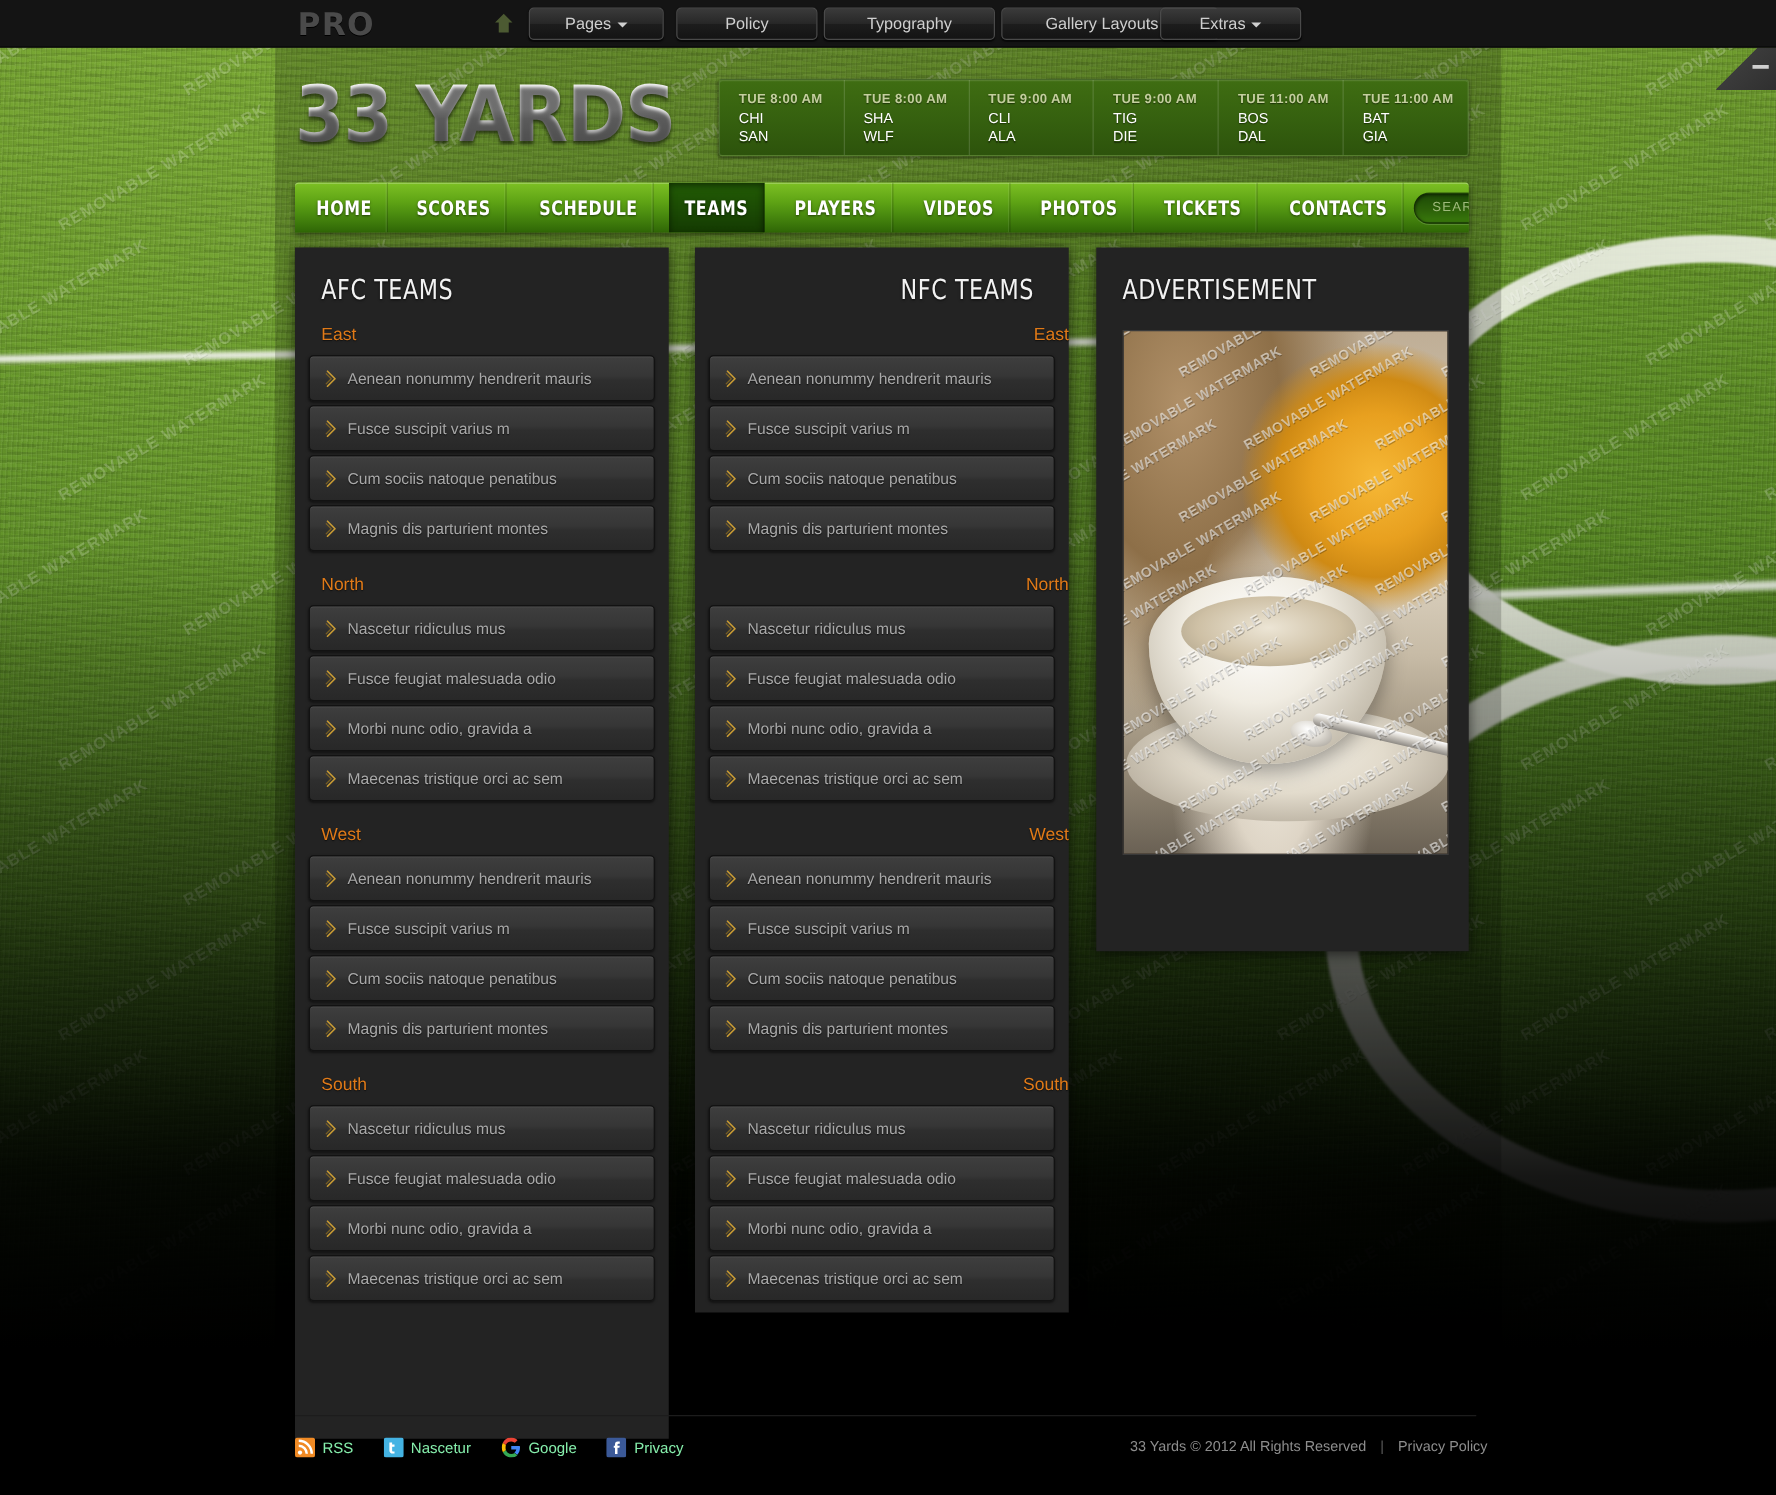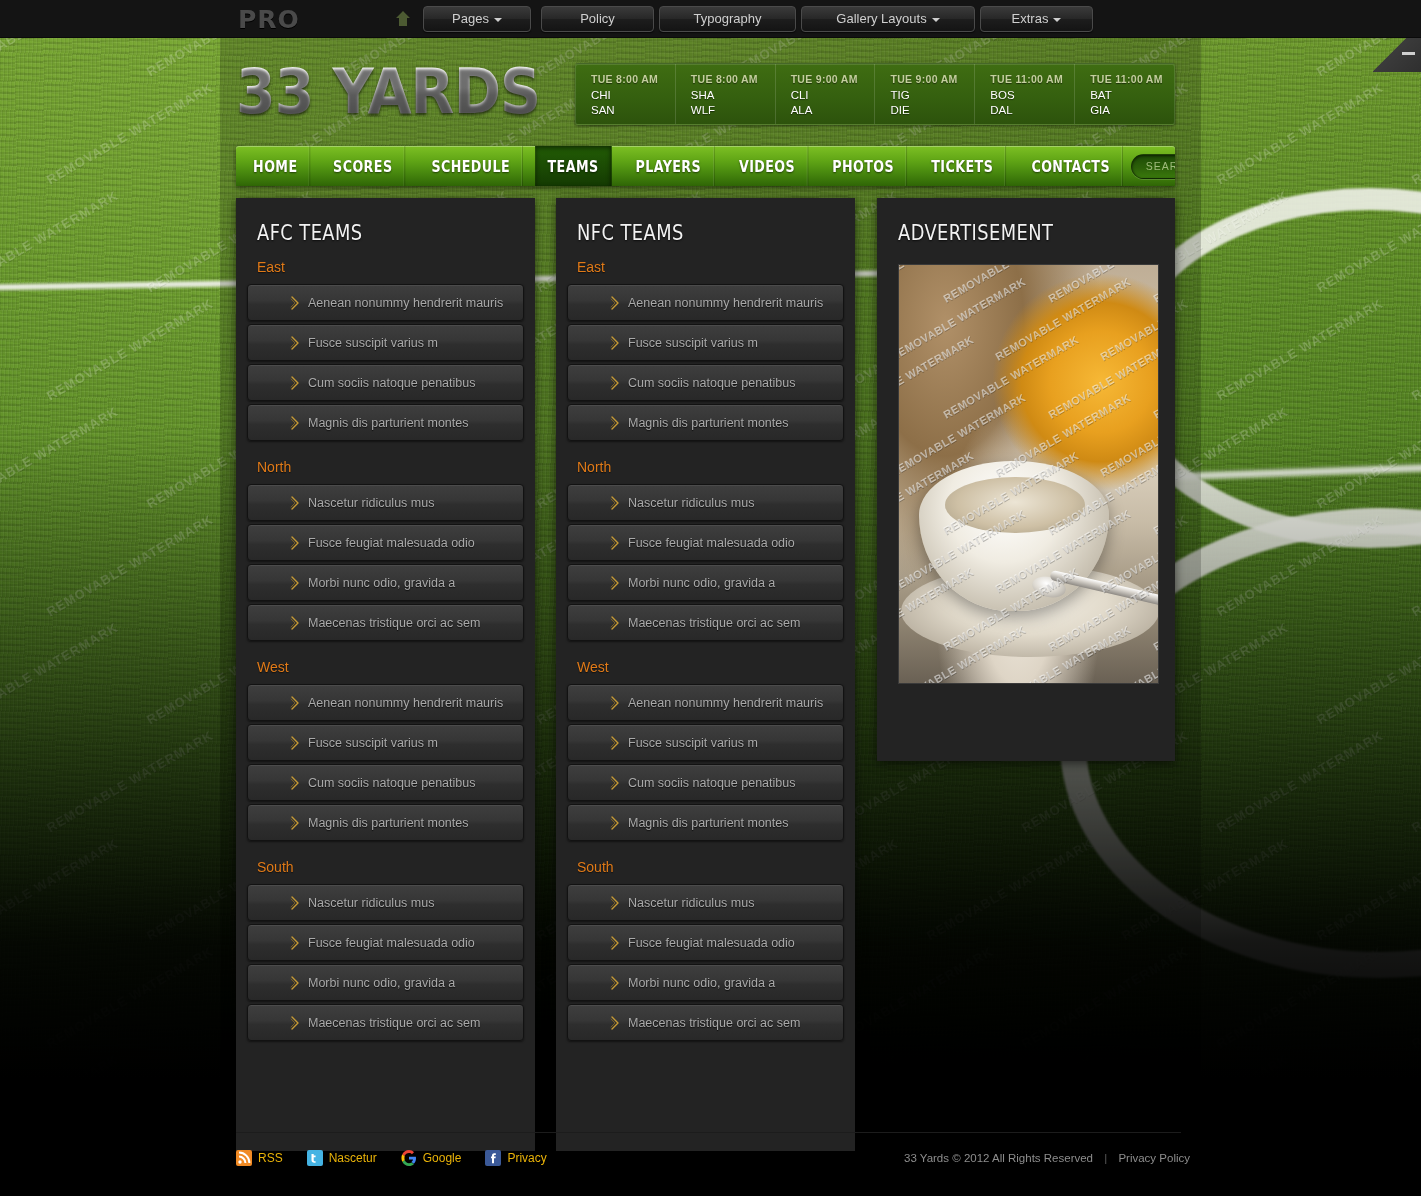--- a/index.html
+++ b/index.html
@@ -53,21 +53,21 @@
     margin-left: 5px;
     border-left: 4px solid transparent;
     border-right: 4px solid transparent;
     border-top: 4px solid #cfcfcf;
     vertical-align: middle;
   }
   #btn-pages   { left: 423px; width: 108px; }
   #btn-layouts { left: 541px; width: 113px; }
   #btn-typo    { left: 659px; width: 137px; }
   #btn-gallery { left: 801px; width: 174px; }
-  #btn-extras  { left: 980px; width: 113px; }
+  #btn-extras  { left: 928px; width: 113px; }
 
   
   #field {
     position: absolute; top: 38px; left: 0;
     width: 1421px; height: 1158px;
     overflow: hidden;
     background:
       radial-gradient(ellipse at 20% 10%, rgba(150,200,70,.35), transparent 55%),
       linear-gradient(to bottom, #6f9c2e 0%, #5f8f27 22%, #4e7d20 48%, #3b651a 72%, #23400f 88%, #132509 100%);
   }
@@ -262,21 +262,21 @@
   #content {
     position: absolute; left: 16px; top: 160px;
     width: 939px;
   }
   .panel {
     position: absolute;
     background: #232323;
     box-shadow: 0 2px 10px rgba(0,0,0,.6);
   }
   #panel-afc { left: 0px;   top: 0; width: 299px; height: 953px; }
-  #panel-nfc { left: 320px; top: 0; width: 299px; height: 953px; }
+  #panel-nfc { left: 320px; top: 0; width: 299px; height: 852px; text-align: right; }
   #panel-ad  { left: 641px; top: 0; width: 298px; height: 563px; }
 
   .panel-title {
     margin: 22px 0 0 21px;
     font-size: 22px;
     font-weight: normal;
     letter-spacing: .5px;
     color: #f2f2f2;
     font-family: "DejaVu Sans Condensed", "Liberation Sans Narrow", "Liberation Sans", sans-serif;
     transform: scaleX(.9);
@@ -295,21 +295,20 @@
     position: relative;
     height: 37px;
     margin-bottom: 3px;
     border-radius: 4px;
     background: linear-gradient(to bottom, #3e3e3e 0%, #363636 45%, #2e2e2e 55%, #282828 100%);
     border: 1px solid #121212;
     box-shadow: inset 0 1px 0 rgba(255,255,255,.07), 0 1px 2px rgba(0,0,0,.5);
     display: flex;
     align-items: center;
     cursor: pointer;
-    padding-left: 30px;
   }
   .chev {
     width: 14px; height: 14px;
     margin: 0 6px 0 10px;
     flex: none;
   }
   .teamitem .tname {
     font-size: 12.5px;
     color: #a9a9a9;
     text-shadow: 0 1px 1px rgba(0,0,0,.7);
@@ -389,21 +388,21 @@
     background: #1c1c1c;
     z-index: 20;
   }
   #footer {
     position: absolute; left: 220px; top: 1140px;
     width: 981px; height: 50px;
     z-index: 20;
   }
   #social { position: absolute; left: 16px; top: 10px; display: flex; gap: 24px; }
   .soc { display: flex; align-items: center; gap: 6px; cursor: pointer; }
-  .soc .lbl { color: #eab308; font-size: 12px; }
+  .soc .lbl { color: #86efac; font-size: 12px; }
   .soc-ic { width: 16px; height: 16px; border-radius: 2px; flex: none; }
   #copyright {
     position: absolute; right: 11px; top: 12px;
     font-size: 11.5px;
     color: #8d8d8d;
     white-space: nowrap;
   }
   #copyright .sep { margin: 0 8px; color: #5a5a5a; }
   #copyright a { color: #8d8d8d; text-decoration: none; cursor: pointer; }
 </style>

